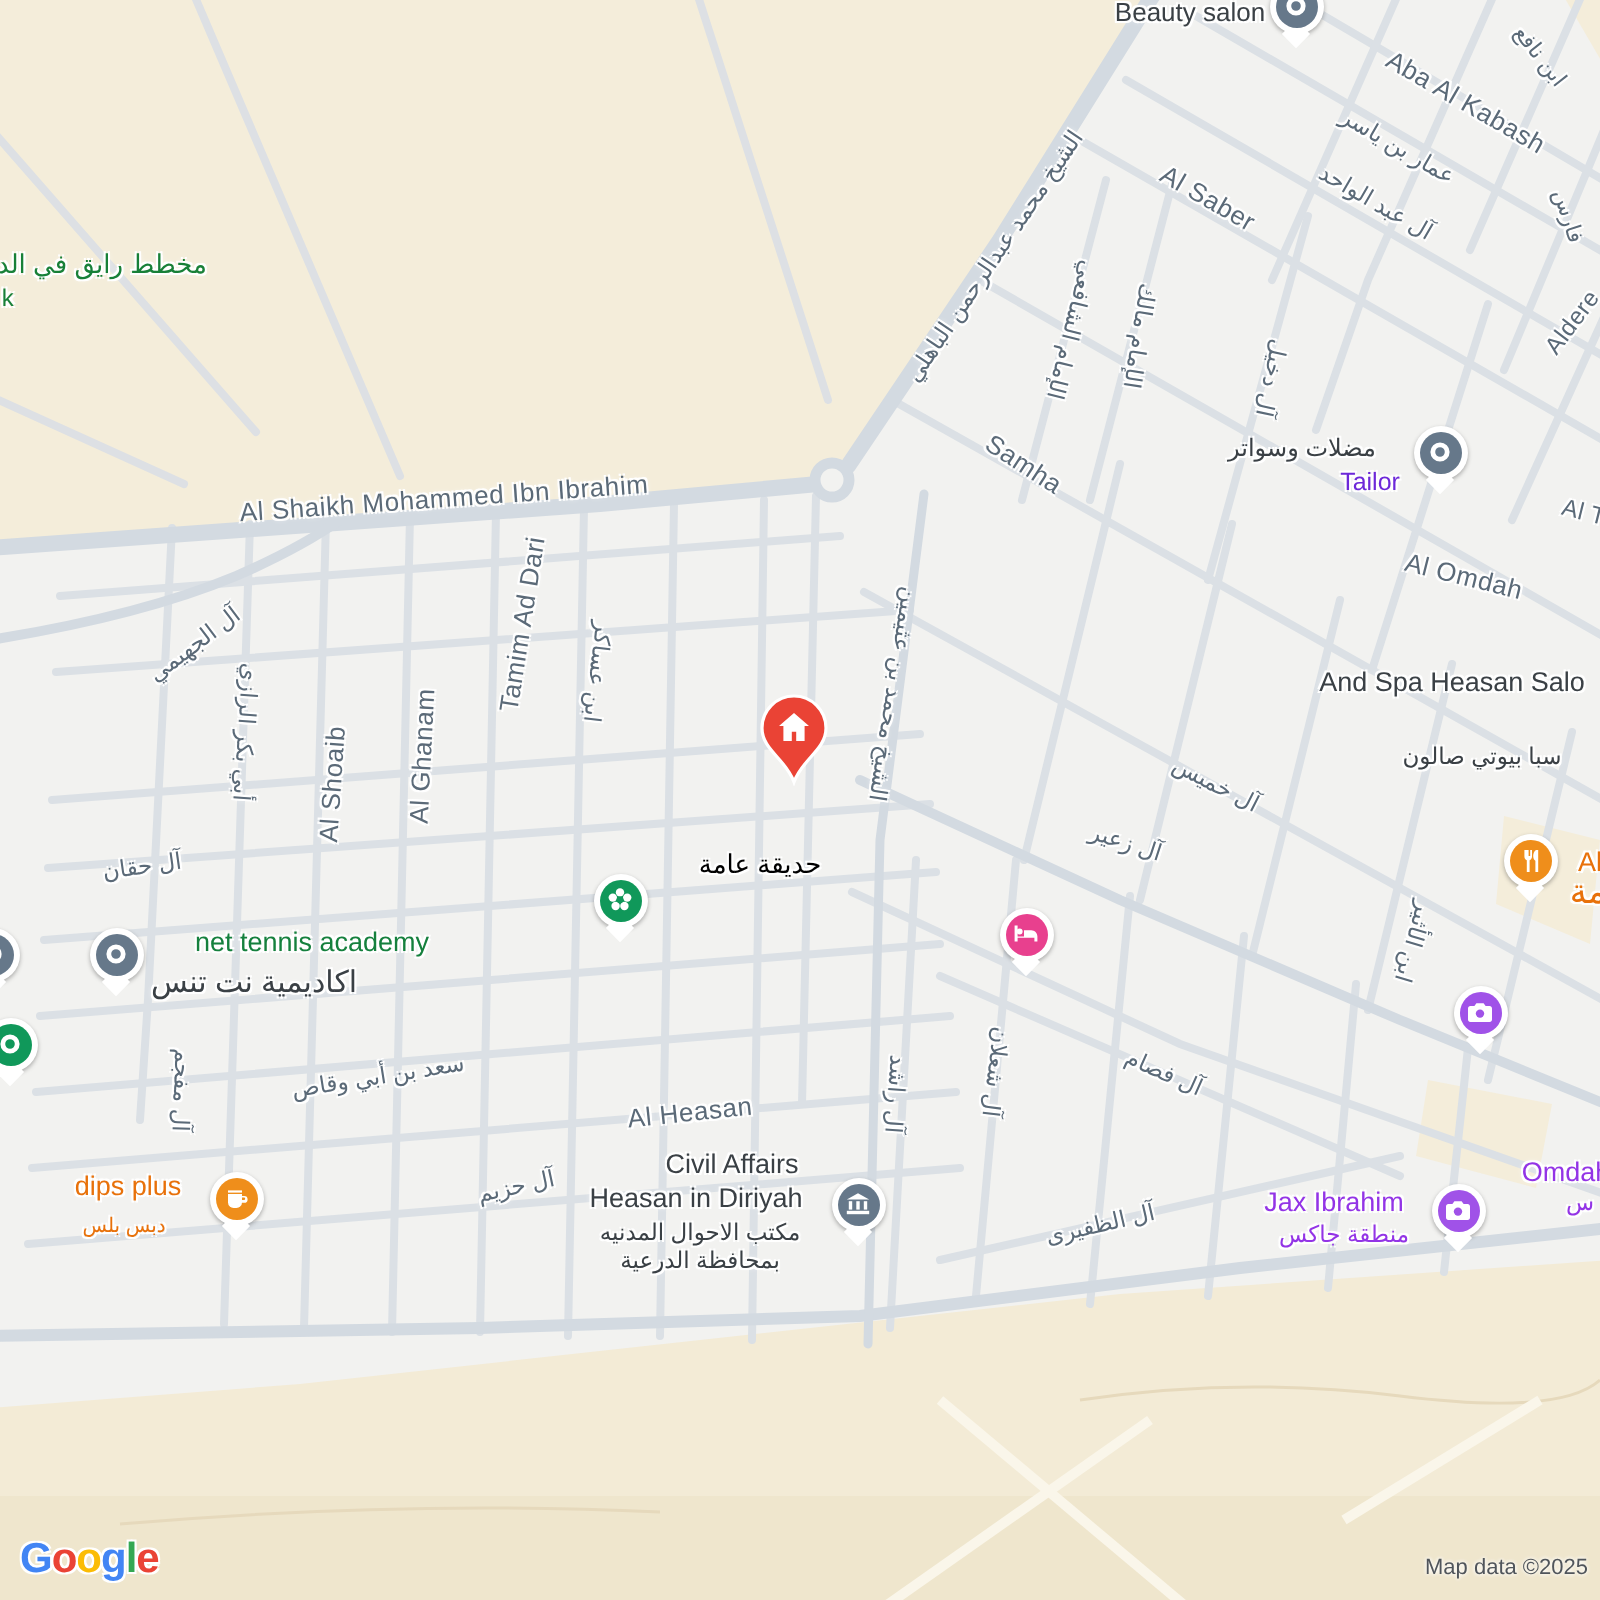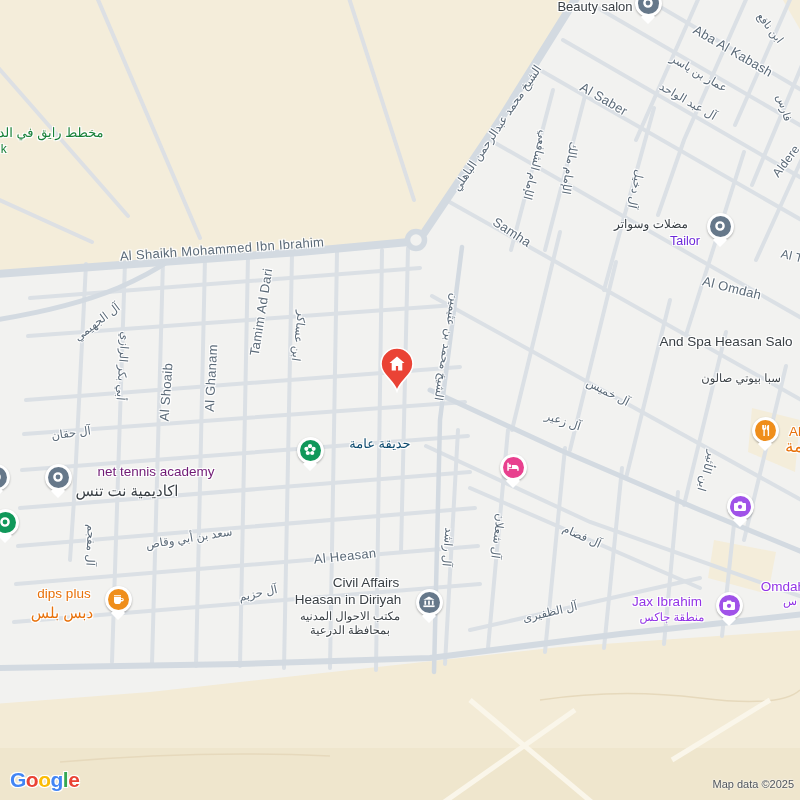--- a/index.html
+++ b/index.html
@@ -163,21 +163,21 @@
       <div class="plabel" dir="auto" style="left: 685px; top: 241px; font-size: 12.5px; color: #6d28d9; transform: translate(-50%, -50%) rotate(0deg);">Tailor</div>
       <div class="pin" style="left: 706.5px; top: 212.5px;">
         <div class="pin-inner" style="background: rgb(102, 120, 138);">
           <svg width="12" height="12">
             <circle cx="6" cy="6" r="3.6" fill="none" stroke="#fff" stroke-width="2.4"></circle>
           </svg>
         </div>
       </div>
       <div class="plabel" dir="auto" style="left: 726px; top: 341px; font-size: 13.5px; color: rgb(58, 64, 69); transform: translate(-50%, -50%) rotate(0deg);">And Spa Heasan Salo</div>
       <div class="plabel" dir="auto" style="left: 741px; top: 378px; font-size: 11.5px; color: rgb(58, 64, 69); transform: translate(-50%, -50%) rotate(0deg);">سبا بيوتي صالون</div>
-      <div class="plabel" dir="auto" style="left: 156px; top: 471px; font-size: 13.5px; color: #701a75; transform: translate(-50%, -50%) rotate(0deg);">net tennis academy</div>
+      <div class="plabel" dir="auto" style="left: 156px; top: 471px; font-size: 13.5px; color: #15803d; transform: translate(-50%, -50%) rotate(0deg);">net tennis academy</div>
       <div class="plabel" dir="auto" style="left: 127px; top: 491px; font-size: 15px; color: rgb(58, 64, 69); transform: translate(-50%, -50%) rotate(0deg);">اكاديمية نت تنس</div>
       <div class="pin" style="left: 44.5px; top: 463.5px;">
         <div class="pin-inner" style="background: rgb(102, 120, 138);">
           <svg width="12" height="12">
             <circle cx="6" cy="6" r="3.6" fill="none" stroke="#fff" stroke-width="2.4"></circle>
           </svg>
         </div>
       </div>
       <div class="pin" style="left: -17.5px; top: 463.5px;">
         <div class="pin-inner" style="background: rgb(102, 120, 138);">
@@ -186,37 +186,37 @@
           </svg>
         </div>
       </div>
       <div class="pin" style="left: -8.5px; top: 508.5px;">
         <div class="pin-inner" style="background: rgb(16, 152, 90);">
           <svg width="12" height="12">
             <circle cx="6" cy="6" r="3.6" fill="none" stroke="#fff" stroke-width="2.4"></circle>
           </svg>
         </div>
       </div>
-      <div class="plabel" dir="auto" style="left: 380px; top: 443px; font-size: 13px; color: #0c4a6e; transform: translate(-50%, -50%) rotate(0deg);">حديقة عامة</div>
+      <div class="plabel" dir="auto" style="left: 380px; top: 432px; font-size: 13px; color: #000000; transform: translate(-50%, -50%) rotate(0deg);">حديقة عامة</div>
       <div class="pin" style="left: 296.5px; top: 436.5px;">
         <div class="pin-inner" style="background: rgb(16, 152, 90);">
           <svg width="14" height="14" viewBox="0 0 14 14">
             <g fill="#fff">
               <circle cx="7" cy="3.2" r="2.1"></circle>
               <circle cx="10.6" cy="5.8" r="2.1"></circle>
               <circle cx="9.2" cy="10" r="2.1"></circle>
               <circle cx="4.8" cy="10" r="2.1"></circle>
               <circle cx="3.4" cy="5.8" r="2.1"></circle>
             </g>
             <circle cx="7" cy="6.9" r="1.7" fill="#10985a"></circle>
           </svg>
         </div>
       </div>
       <div class="plabel" dir="auto" style="left: 64px; top: 593px; font-size: 13.5px; color: rgb(232, 113, 10); transform: translate(-50%, -50%) rotate(0deg);">dips plus</div>
-      <div class="plabel" dir="auto" style="left: 62px; top: 613px; font-size: 15px; color: rgb(232, 113, 10); transform: translate(-50%, -50%) rotate(0deg);">دبس بلس</div>
+      <div class="plabel" dir="auto" style="left: 62px; top: 613px; font-size: 10px; color: rgb(232, 113, 10); transform: translate(-50%, -50%) rotate(0deg);">دبس بلس</div>
       <div class="pin" style="left: 104.5px; top: 585.5px;">
         <div class="pin-inner" style="background: rgb(239, 142, 27);">
           <svg width="13" height="13" viewBox="0 0 13 13">
             <path d="M2 4h7v4.2A2.8 2.8 0 0 1 6.2 11H4.8A2.8 2.8 0 0 1 2 8.2z" fill="#fff"></path>
             <path d="M9 5h1.1a1.7 1.7 0 0 1 0 3.4H9V7h1a.6.6 0 0 0 0-1.2H9z" fill="#fff"></path>
             <rect x="2" y="2.2" width="7" height="1.1" fill="#fff"></rect>
           </svg>
         </div>
       </div>
       <div class="plabel" dir="auto" style="left: 366px; top: 582px; font-size: 13.5px; color: rgb(58, 64, 69); transform: translate(-50%, -50%) rotate(0deg);">Civil Affairs</div>

